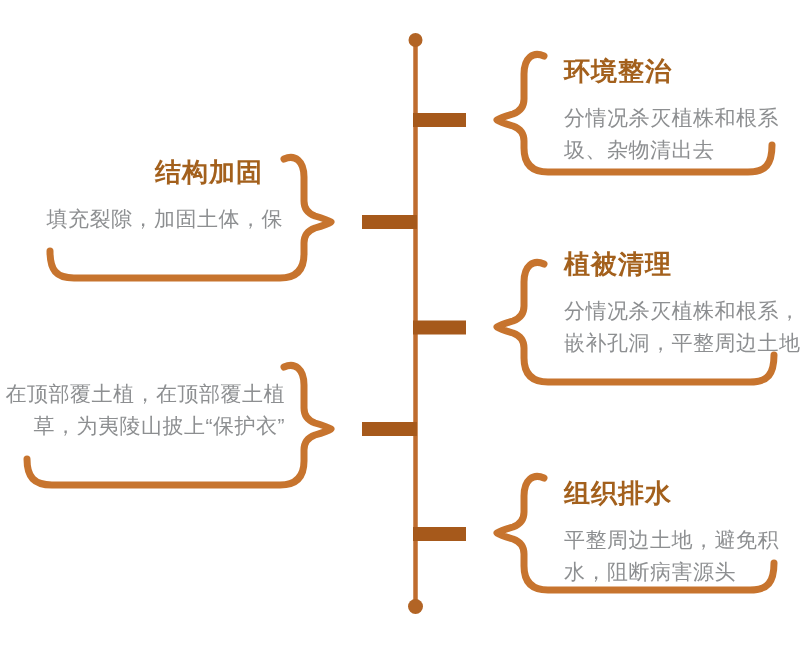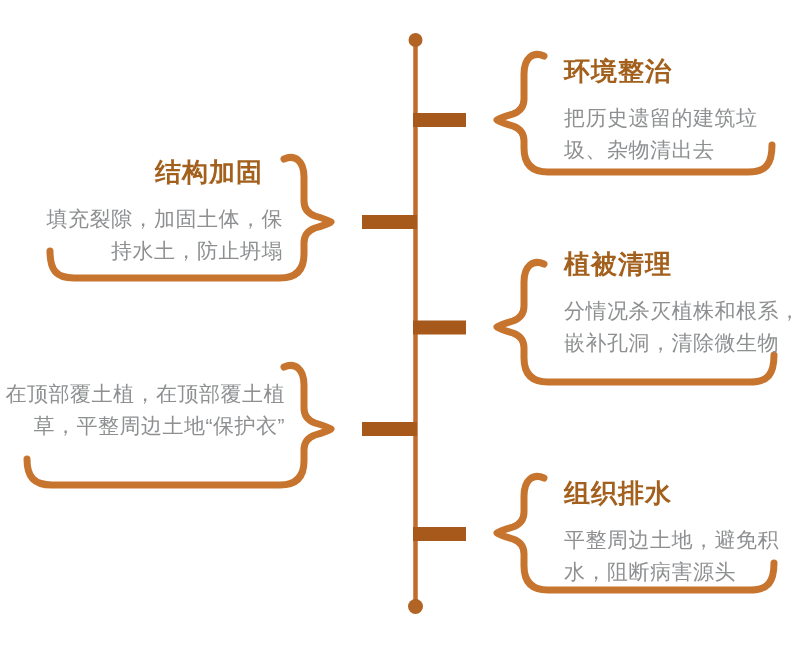--- a/index.html
+++ b/index.html
@@ -93,45 +93,44 @@
          L 304 461 Q 304 485, 280 485 L 52 485 C 34 485, 27 477, 27 459"></path>
 
     <path class="bubble-path" d="M 544 478 C 533 473, 524 480, 524 496 L 524 512
          Q 524 523, 513 527 Q 501 530.5, 497 533 Q 501 535.5, 513 539 Q 524 543, 524 554
          L 524 566 Q 524 590, 548 590 L 750 590 C 768 590, 774 582, 774 563"></path>
   </svg>
 
   <div class="step right" style="left:564px; top:54px;">
     <div class="step-title">环境整治</div>
     <div class="step-desc">
-      <div>把历史遗留的建筑垃</div>
+      <div>分情况杀灭植株和根系</div>
       <div>圾、杂物清出去</div>
     </div>
   </div>
 
   <div class="step left" style="right:517px; top:155px;text-align:right;">
     <div class="step-title">结构加固</div>
     <div class="step-desc">
       <div>填充裂隙，加固土体，保</div>
-      <div>持水土，防止坍塌</div>
     </div>
   </div>
 
   <div class="step right" style="left:564px; top:247px;">
     <div class="step-title">植被清理</div>
     <div class="step-desc">
       <div>分情况杀灭植株和根系，</div>
-      <div>嵌补孔洞，清除微生物</div>
+      <div>嵌补孔洞，平整周边土地</div>
     </div>
   </div>
 
   <div class="step left" style="right:515px; top:364px;">
     <div class="step-desc">
       <div>在顶部覆土植，在顶部覆土植</div>
-      <div>草，平整周边土地“保护衣”</div>
+      <div>草，为夷陵山披上“保护衣”</div>
     </div>
   </div>
 
   <div class="step right" style="left:564px; top:476px;">
     <div class="step-title">组织排水</div>
     <div class="step-desc">
       <div>平整周边土地，避免积</div>
       <div>水，阻断病害源头</div>
     </div>
   </div>

